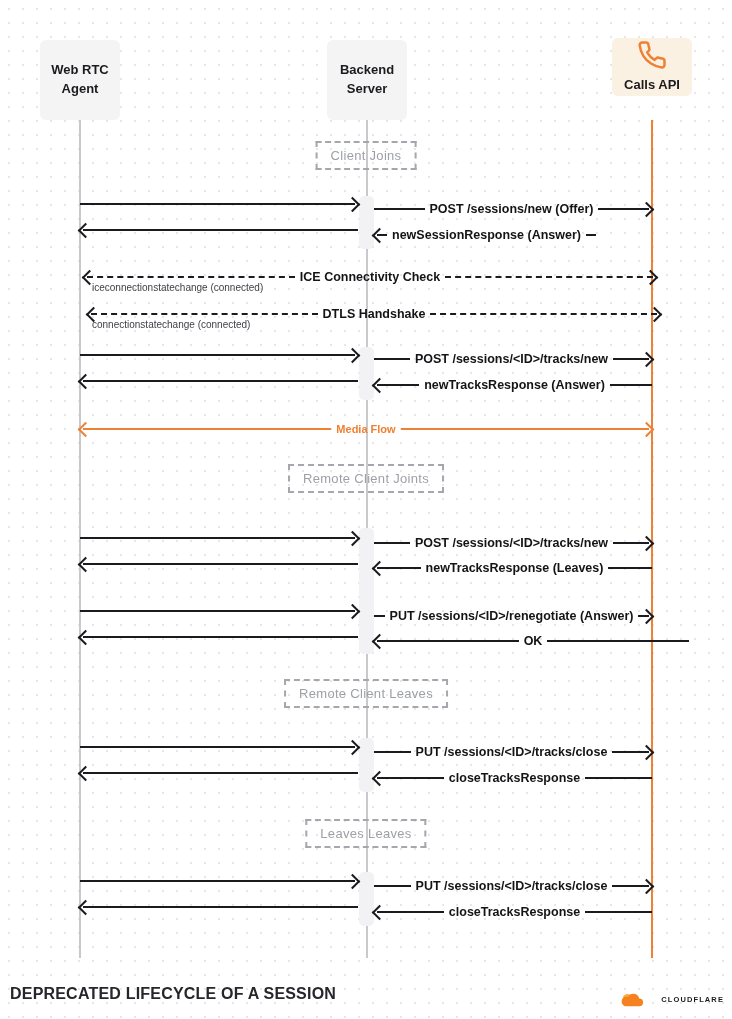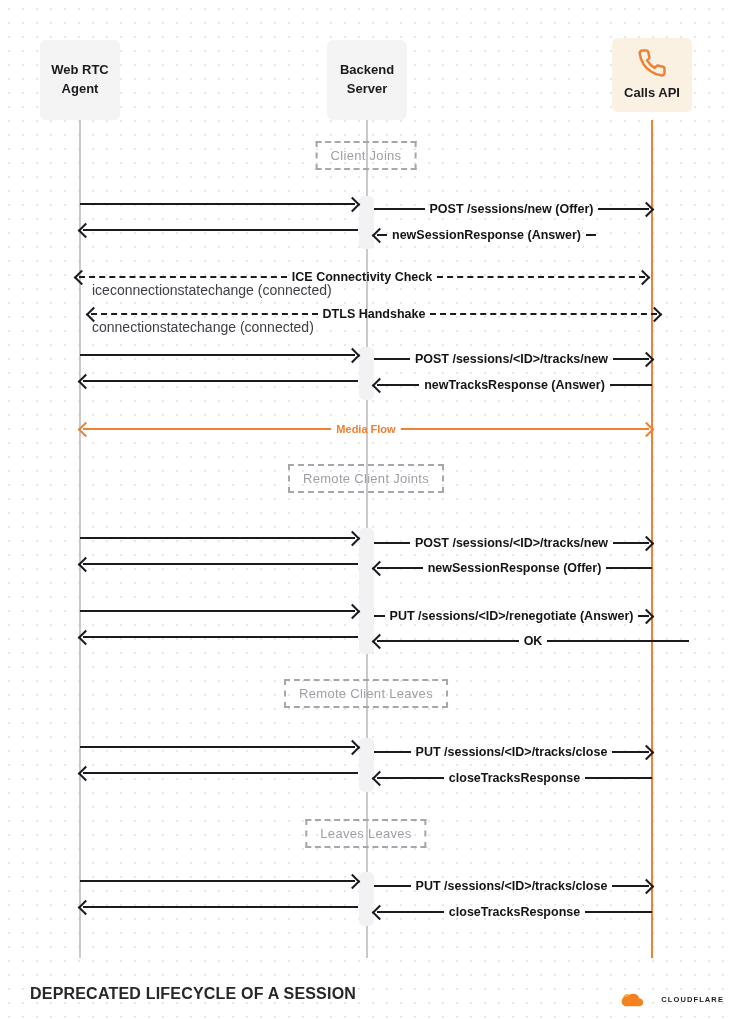--- a/index.html
+++ b/index.html
@@ -15,21 +15,21 @@
   .canvas{position:relative;width:732px;height:1019px;}
 
   
   .actor{
     position:absolute;width:80px;height:80px;
     background:#f4f4f5;border-radius:6px;
     display:flex;flex-direction:column;align-items:center;justify-content:center;
     z-index:3;
   }
   .actor .al{display:block;font-weight:bold;font-size:13px;line-height:1.45;color:#1b1b1f;text-align:center;}
-  .actor.calls{background:#fbf1e3;height:74px;justify-content:center;gap:6px;}
+  .actor.calls{background:#fbf1e3;height:58px;justify-content:center;gap:6px;}
   .phone-wrap{display:flex;align-items:center;justify-content:center;}
 
   
   .life{position:absolute;width:2px;top:120px;height:838px;background:#c9c9cd;z-index:1;}
   .life.orange{background:#ee8133;}
 
   
   .act{position:absolute;left:359px;width:15px;background:#f2f2f4;border-radius:5px;z-index:2;}
 
   
@@ -42,24 +42,24 @@
 
   
   .seg{position:absolute;display:flex;align-items:center;height:16px;color:#1b1b1f;z-index:4;}
   .seg.orange{color:#ee8133;}
   .ln{flex:1;min-width:4px;height:2px;background:currentColor;}
   .dln{flex:1;min-width:4px;height:0;border-top:2px dashed currentColor;}
   .cr{flex:none;width:9px;height:9px;border-top:2px solid currentColor;border-right:2px solid currentColor;transform:rotate(45deg);margin-left:-8px;}
   .cl{flex:none;width:9px;height:9px;border-top:2px solid currentColor;border-left:2px solid currentColor;transform:rotate(-45deg);margin-right:-8px;}
   .lbl{flex:none;font-weight:bold;font-size:12.5px;white-space:nowrap;padding:0 5px;color:#141417;}
   .seg.orange .lbl{color:#ee8133;font-size:11px;}
-  .note{position:absolute;left:92px;font-size:14px;color:#3f3f46;z-index:4;white-space:nowrap;}
-
-  
-  .title{position:absolute;left:10px;top:985px;font-size:16px;font-weight:800;color:#26262b;letter-spacing:.2px;z-index:5;margin-left:20px;}
+  .note{position:absolute;left:92px;font-size:10px;color:#3f3f46;z-index:4;white-space:nowrap;}
+
+  
+  .title{position:absolute;left:10px;top:985px;font-size:16px;font-weight:800;color:#26262b;letter-spacing:.2px;z-index:5;}
   .brand{position:absolute;right:8px;top:992px;display:flex;align-items:center;gap:17px;z-index:5;justify-content:center;}
   .brand .bname{font-size:7.5px;font-weight:bold;letter-spacing:1.1px;color:#1b1b1f;}
 </style>
 </head>
 <body>
 
 <div class="canvas">
 
   <div class="actor" style="left:327px;top:40px">
     <span class="al">Backend</span>
@@ -107,21 +107,21 @@
     <span class="cl"></span>
       <span class="ln"></span>
   </div>
   <div class="seg" style="left:374px;top:227px;width:222px">
     <span class="cl"></span>
       <span class="ln"></span>
     <span class="lbl">newSessionResponse (Answer)</span>
     <span class="ln"></span>
   </div>
 
-  <div class="seg" style="left:76px;top:269px;width:572px">
+  <div class="seg" style="left:84px;top:269px;width:572px">
     <span class="cl"></span>
       <span class="dln"></span>
     <span class="lbl">ICE Connectivity Check</span>
     <span class="dln"></span>
       <span class="cr"></span>
   </div>
   <div class="note" style="top:282px">iceconnectionstatechange (connected)</div>
 
   <div class="seg" style="left:88px;top:306px;width:572px">
     <span class="cl"></span>
@@ -171,21 +171,21 @@
     <span class="ln"></span>
       <span class="cr"></span>
   </div>
   <div class="seg" style="left:80px;top:556px;width:278px">
     <span class="cl"></span>
       <span class="ln"></span>
   </div>
   <div class="seg" style="left:374px;top:560px;width:278px">
     <span class="cl"></span>
       <span class="ln"></span>
-    <span class="lbl">newSessionResponse (Offer)</span>
+    <span class="lbl">newTracksResponse (Leaves)</span>
     <span class="ln"></span>
   </div>
   <div class="seg" style="left:80px;top:603px;width:278px">
     <span class="ln"></span>
       <span class="cr"></span>
   </div>
   <div class="seg" style="left:374px;top:608px;width:278px">
     <span class="ln"></span>
     <span class="lbl">PUT /sessions/&lt;ID&gt;/renegotiate (Answer)</span>
     <span class="ln"></span>

